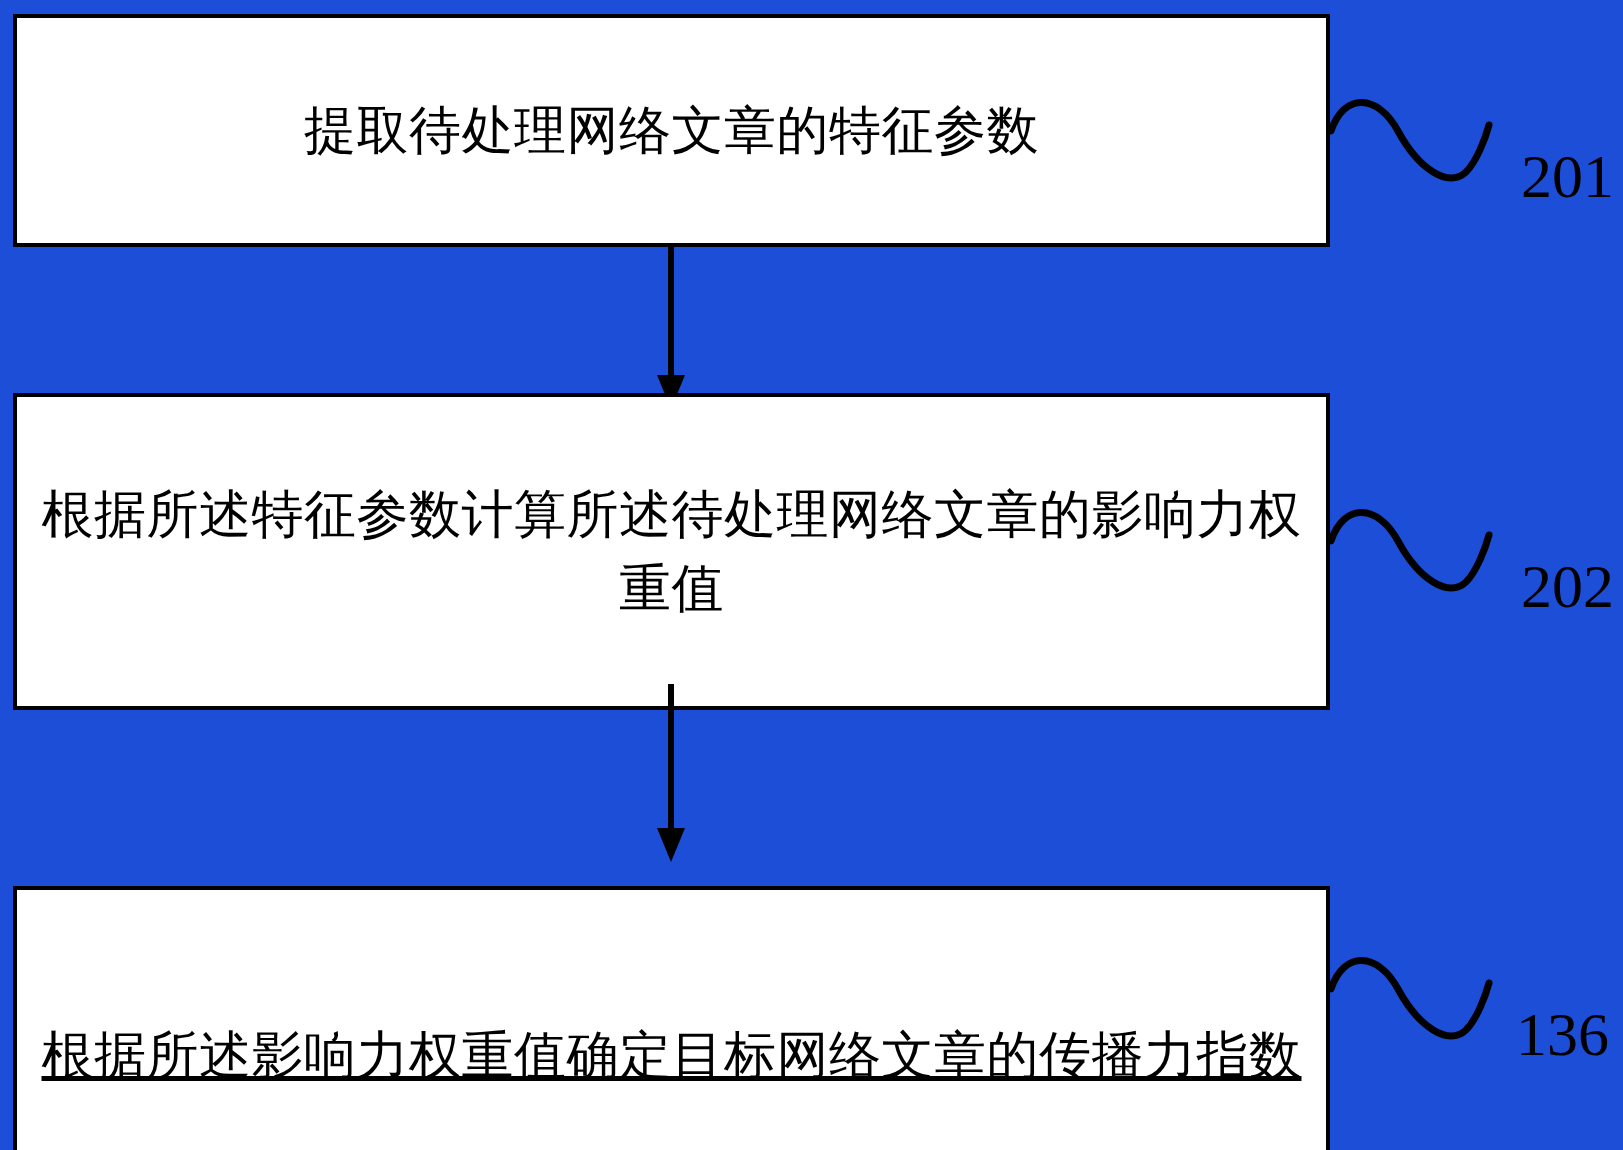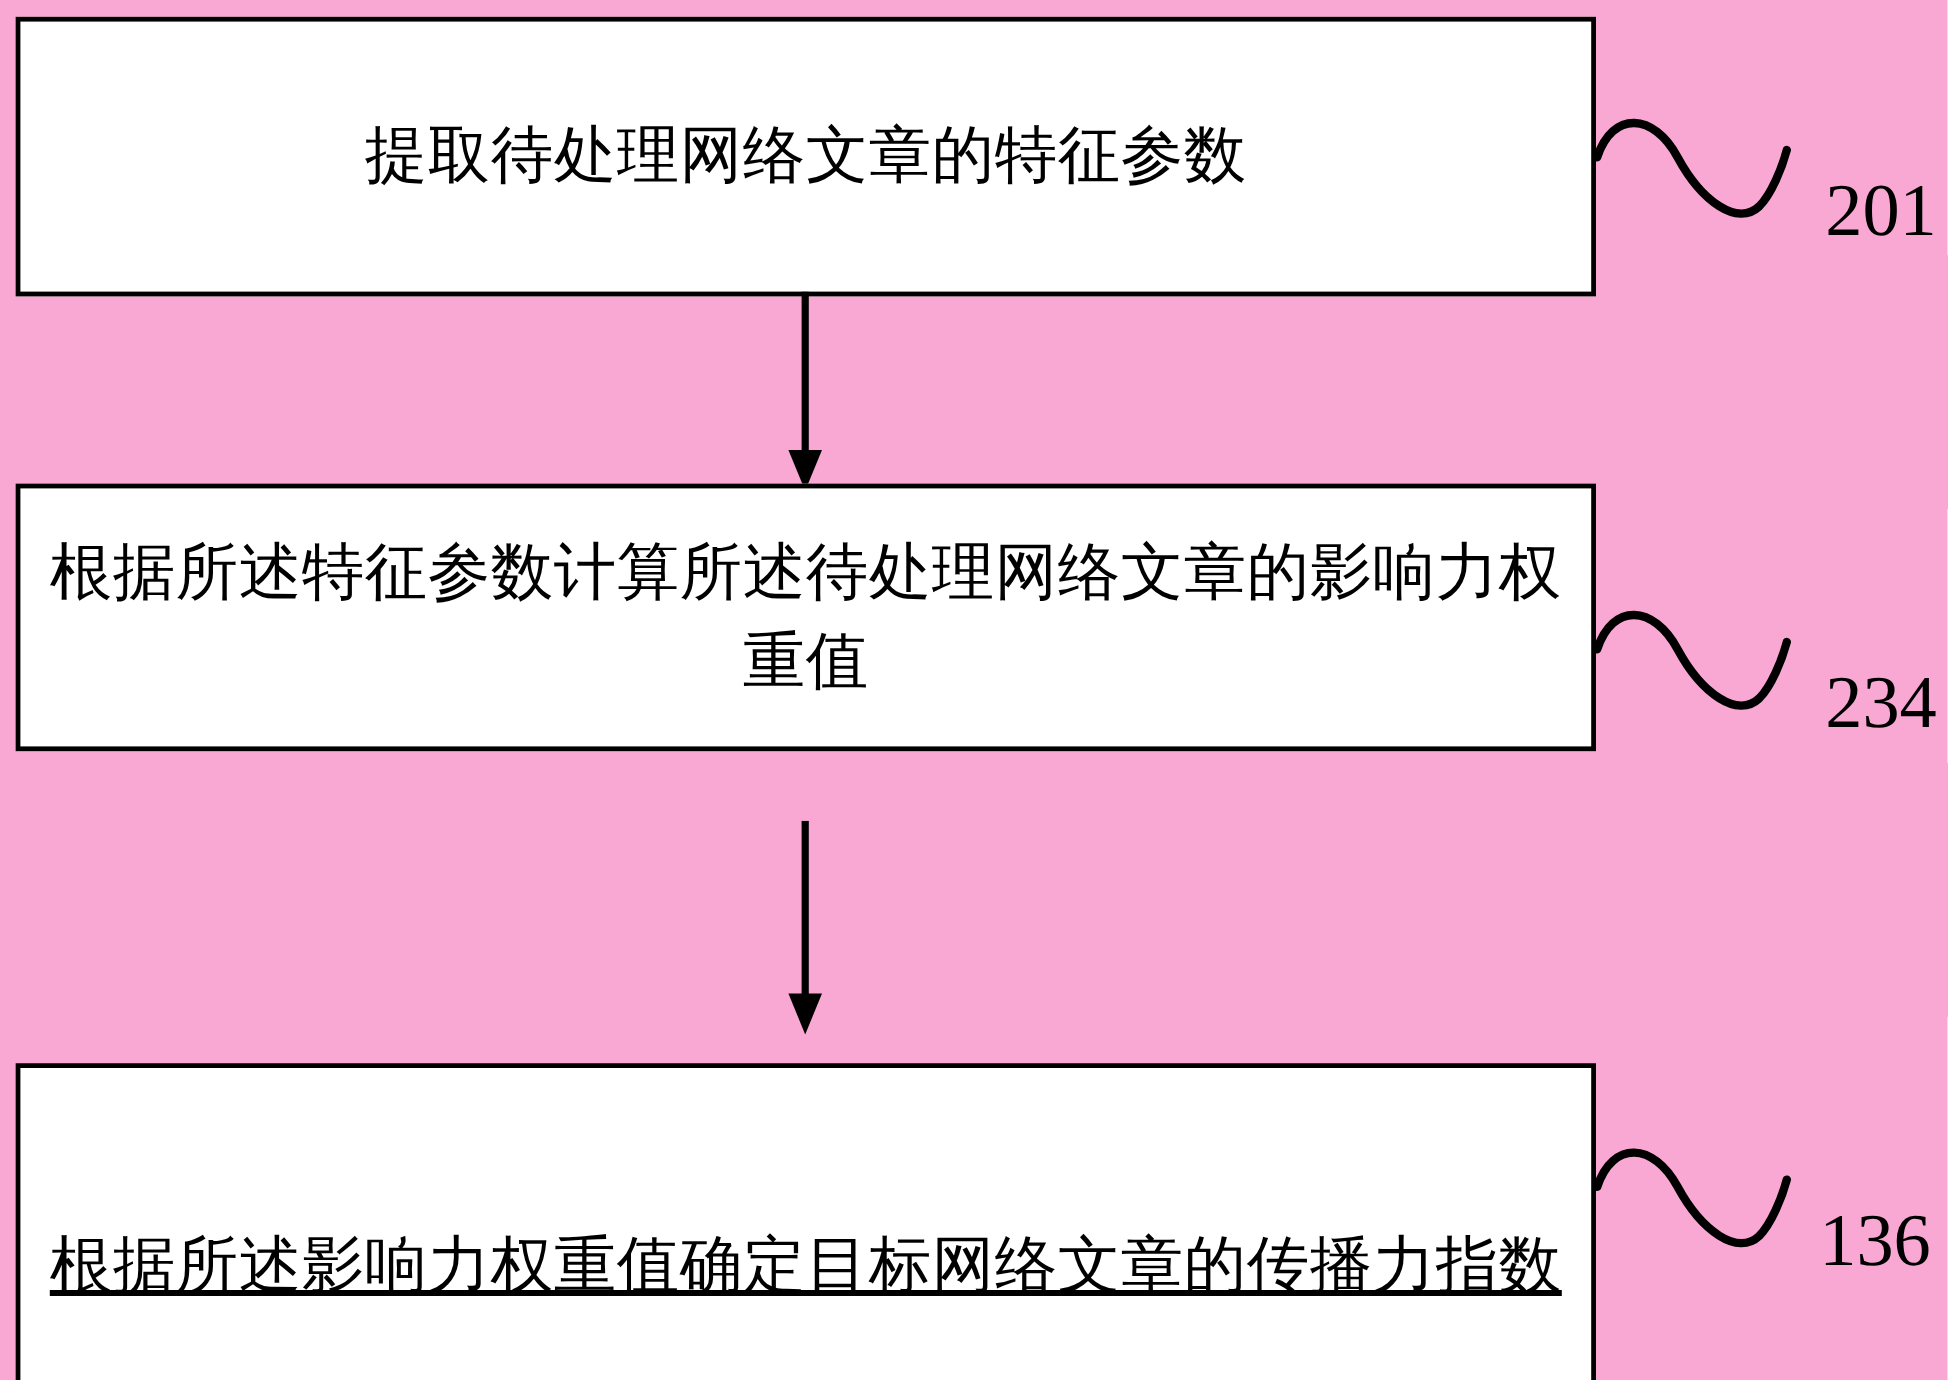--- a/index.html
+++ b/index.html
@@ -7,21 +7,21 @@
     padding: 0;
     background: #ffffff;
   }
   body {
     font-family: "Liberation Sans", sans-serif;
   }
   #canvas {
     position: relative;
     width: 1623px;
     height: 1150px;
-    background: #f9a8d4;
+    background: #1d4ed8;
     overflow: hidden;
   }
   .flow-box {
     position: absolute;
     box-sizing: border-box;
     border: 4px solid #000000;
     background: #ffffff;
     display: flex;
     align-items: center;
     justify-content: center;
@@ -30,21 +30,21 @@
     font-family: "DejaVu Sans", "Liberation Sans", sans-serif;
     font-size: 52px;
     line-height: 1.42;
     color: #000000;
     text-align: center;
     letter-spacing: 0.5px;
     white-space: pre-line;
     padding: 0 14px;
   }
   #box-1 { left: 13px; top: 14px;  width: 1317px; height: 233px; }
-  #box-2 { left: 13px; top: 403px; width: 1317px; height: 223px; }
+  #box-2 { left: 13px; top: 393px; width: 1317px; height: 317px; }
   #box-3 { left: 13px; top: 886px; width: 1317px; height: 340px; text-decoration: underline; }
 
   .connector {
     position: absolute;
     left: 640px;
     width: 70px;
     pointer-events: none;
   }
   #connector-1 { top: 243px; height: 168px; }
   #connector-2 { top: 684px; height: 180px; }
@@ -101,21 +101,21 @@
       <line x1="31" y1="0" x2="31" y2="154" stroke="#000000" stroke-width="6"></line>
       <polygon points="31,178 17,144 45,144" fill="#000000"></polygon>
     </svg>
   </div>
 
   <div class="ref-group" id="ref-202">
     <svg width="200" height="105" viewBox="0 0 200 105">
       <path d="M5,45 C18,6 52,8 72,45 C92,82 122,103 140,86 C150,76 159,54 163,39" fill="none" stroke="#000000" stroke-width="7" stroke-linecap="round"></path>
     </svg>
   </div>
-  <div class="ref-label" id="label-202">234</div>
+  <div class="ref-label" id="label-202">202</div>
 
   <div class="flow-box" id="box-3">
     <div class="box-text">根据所述影响力权重值确定目标网络文章的传播力指数</div>
   </div>
 
   <div class="ref-group" id="ref-203">
     <svg width="200" height="105" viewBox="0 0 200 105">
       <path d="M5,45 C18,6 52,8 72,45 C92,82 122,103 140,86 C150,76 159,54 163,39" fill="none" stroke="#000000" stroke-width="7" stroke-linecap="round"></path>
     </svg>
   </div>

